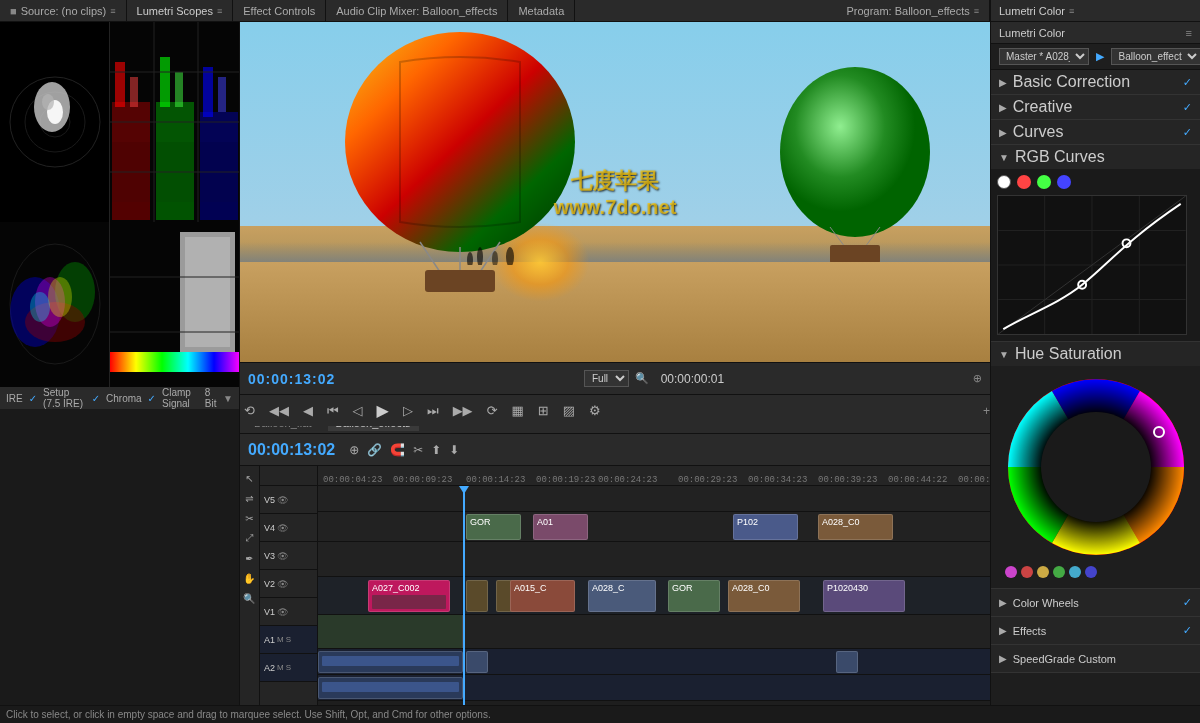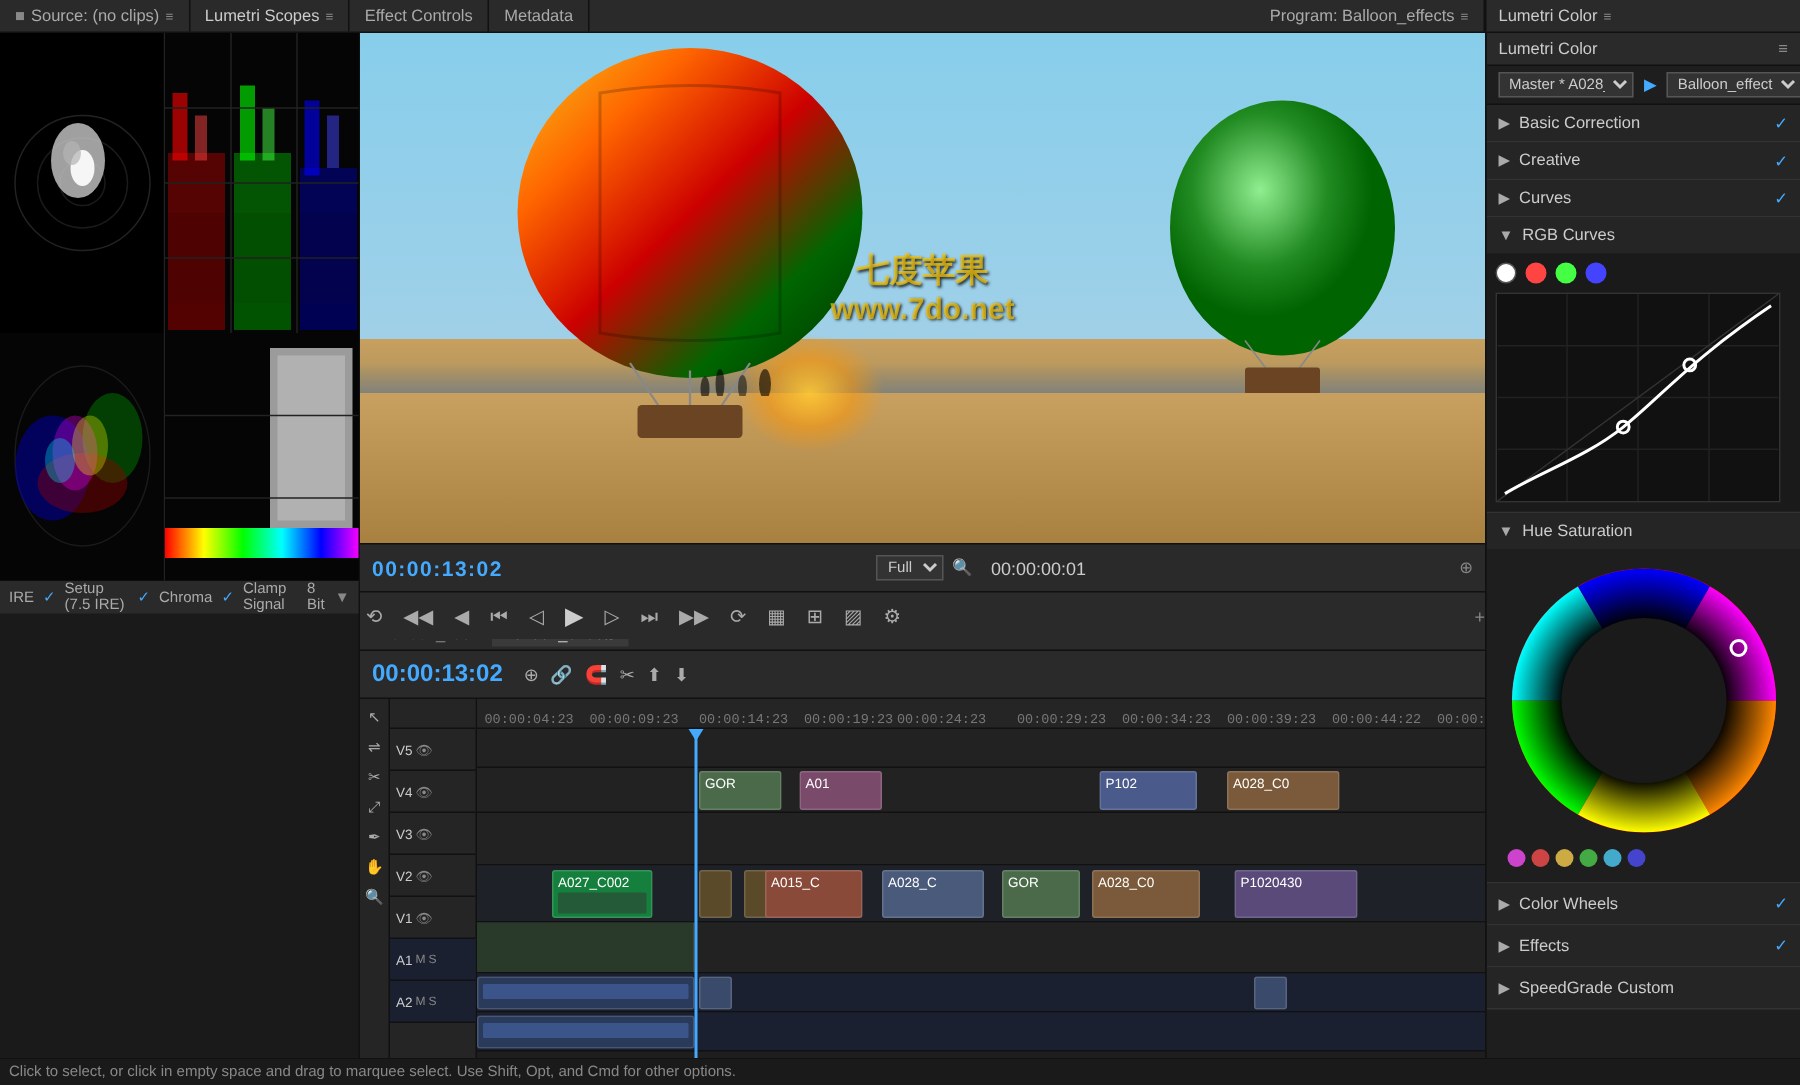--- a/index.html
+++ b/index.html
@@ -370,21 +370,21 @@
     .color-section-header {
       height: 24px;
       display: flex;
       align-items: center;
       padding: 0 8px;
       gap: 6px;
       cursor: pointer;
       background: #252525;
     }
     .section-arrow { color: #aaa; font-size: 10px; }
-    .section-label { font-size: 11px; color: #ccc; flex: 1; }
+    .section-label { font-size: 16px; color: #ccc; flex: 1; }
     .section-check { color: #4af; font-size: 11px; }
 
     .rgb-curves-content {
       background: #1a1a1a;
       padding: 6px;
     }
     .curve-channel-dots {
       display: flex;
       gap: 6px;
       margin-bottom: 6px;
@@ -491,20 +491,23 @@
     <span style="color:#888">■</span>
     <span>Source: (no clips)</span>
     <span class="panel-icon">≡</span>
   </div>
   <div class="top-bar-section active">
     <span>Lumetri Scopes</span>
     <span class="panel-icon">≡</span>
   </div>
   <div class="top-bar-section">
     <span>Effect Controls</span>
+  </div>
+  <div class="top-bar-section">
+    <span>Audio Clip Mixer: Balloon_effects</span>
   </div>
   <div class="top-bar-section">
     <span>Metadata</span>
   </div>
   <div style="flex:1"></div>
   <div class="top-bar-section">
     <span>Program: Balloon_effects</span>
     <span class="panel-icon">≡</span>
   </div>
   <div style="width:210px;display:flex;align-items:center;padding:0 8px;border-left:1px solid #111;height:100%">
@@ -800,21 +803,21 @@
               <div class="clip" style="left:148px;width:55px;background:#4a6a4a;top:2px;height:26px">GOR</div>
               <div class="clip" style="left:215px;width:55px;background:#7a4a6a;top:2px;height:26px">A01</div>
               <div class="clip" style="left:415px;width:65px;background:#4a5a8a;top:2px;height:26px">P102</div>
               <div class="clip" style="left:500px;width:75px;background:#7a5a3a;top:2px;height:26px">A028_C0</div>
             </div>
 
             <div class="track-row" style="height:35px;background:#222;position:relative">
             </div>
 
             <div class="track-row" style="height:38px;background:#1e2228;position:relative">
-              <div class="clip" style="left:50px;width:67px;background:#15803d;top:3px;height:32px">A027_C002
+              <div class="clip" style="left:50px;width:82px;background:#be185d;top:3px;height:32px">A027_C002
                 <div style="height:14px;background:#333;margin-top:2px;opacity:0.5;border-radius:1px"></div>
               </div>
               <div class="clip" style="left:148px;width:22px;background:#5a4a2a;top:3px;height:32px"></div>
               <div class="clip" style="left:178px;width:22px;background:#5a4a2a;top:3px;height:32px"></div>
               <div class="clip" style="left:192px;width:65px;background:#8a4a3a;top:3px;height:32px">A015_C</div>
               <div class="clip" style="left:270px;width:68px;background:#4a5a7a;top:3px;height:32px">A028_C</div>
               <div class="clip" style="left:350px;width:52px;background:#4a6a4a;top:3px;height:32px">GOR</div>
               <div class="clip" style="left:410px;width:72px;background:#7a5a3a;top:3px;height:32px">A028_C0</div>
               <div class="clip" style="left:505px;width:82px;background:#5a4a7a;top:3px;height:32px">P1020430</div>
             </div>

